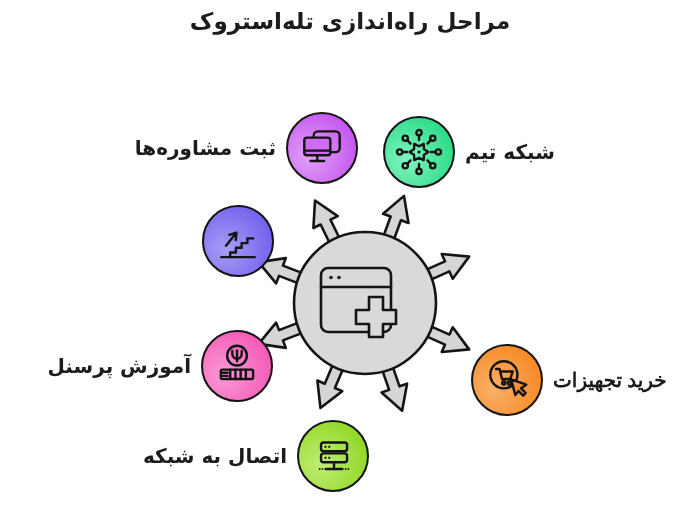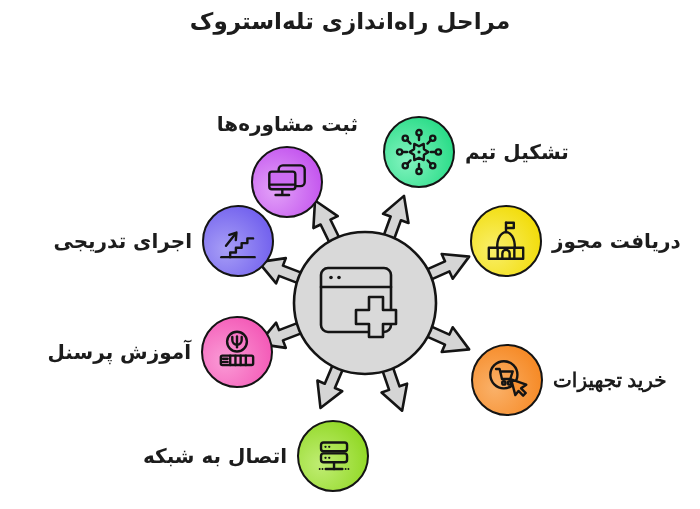--- a/index.html
+++ b/index.html
@@ -29,25 +29,25 @@
   .c-team{background:radial-gradient(circle at 32% 62%, #83f3bf, #2ddd8a 75%);}
   .c-consult{background:radial-gradient(circle at 32% 62%, #e2a1f8, #c558ef 75%);}
   .c-license{background:radial-gradient(circle at 32% 62%, #f9ef6a, #f2dd0e 75%);}
   .c-gradual{background:radial-gradient(circle at 32% 62%, #a79ef6, #7463ee 75%);}
   .c-equipment{background:radial-gradient(circle at 32% 62%, #fab169, #f68b28 75%);}
   .c-training{background:radial-gradient(circle at 32% 62%, #fa9bd6, #f45cb8 75%);}
   .c-install{background:radial-gradient(circle at 32% 62%, #7adcf9, #2cb9ef 75%);}
   .c-network{background:radial-gradient(circle at 32% 62%, #c0ed74, #93d928 75%);}
   
   .pos-team{left:383px;top:116px;}
-  .pos-consult{right:374px;top:112px;flex-direction:column;}
+  .pos-consult{right:374px;top:112px;flex-direction:row;}
   .pos-license{left:470px;top:205px;}
   .pos-gradual{right:458px;top:205px;}
   .pos-equipment{left:471px;top:344px;font-family:Liberation Serif, serif;}
-  .pos-training{right:459px;top:316px;}
+  .pos-training{right:459px;top:330px;}
   .pos-install{left:382px;top:420px;}
   .pos-network{right:363px;top:420px;margin-left:20px;}
   .icon-stroke{stroke:#141414;stroke-width:2.3;fill:none;stroke-linecap:round;stroke-linejoin:round;}
   .arrow{fill:#d5d5d5;stroke:#141414;stroke-width:2.6;stroke-linejoin:round;}
 </style>
 </head>
 <body>
 
 <div class="stage">
 
@@ -94,57 +94,40 @@
             <circle cx="5.4" cy="24" r="2.5"></circle>
           <line x1="15.87" y1="32.13" x2="12.69" y2="35.31"></line>
             <circle cx="10.8" cy="37.2" r="2.5"></circle>
           <line x1="24" y1="35.5" x2="24" y2="40"></line>
             <circle cx="24" cy="42.6" r="2.5"></circle>
           <line x1="32.13" y1="32.13" x2="35.31" y2="35.31"></line>
             <circle cx="37.2" cy="37.2" r="2.5"></circle>
         </g>
       </svg>
     </div>
-    <span class="label">تشکیل تیم</span>
+    <span class="label">شبکه تیم</span>
   </div>
 
   <div class="node pos-consult">
     <span class="label">ثبت مشاوره‌ها</span>
     <div class="circle c-consult">
       <svg viewBox="0 0 48 48">
         <g class="icon-stroke">
           <rect x="16" y="8" width="25" height="20" rx="4"></rect>
           <rect x="7" y="14" width="25" height="17" rx="2.5" fill="#cd6cf2"></rect>
           <line x1="7.5" y1="26.5" x2="31.5" y2="26.5"></line>
           <line x1="19.5" y1="31" x2="19.5" y2="35.5"></line>
           <line x1="13" y1="36.5" x2="26" y2="36.5"></line>
         </g>
       </svg>
     </div>
   </div>
 
-  <div class="node pos-license">
-    <div class="circle c-license">
-      <svg viewBox="0 0 48 48">
-        <g class="icon-stroke">
-          <line x1="24" y1="15.5" x2="24" y2="6.5"></line>
-          <path d="M24,6.5 h7.5 v5 h-7.5"></path>
-          <path d="M15.5,30.5 C15.5,21 19.5,15.5 24,15.5 C28.5,15.5 32.5,21 32.5,30.5"></path>
-          <rect x="7.5" y="30.5" width="33" height="10.5"></rect>
-          <line x1="16" y1="30.5" x2="16" y2="41"></line>
-          <line x1="32" y1="30.5" x2="32" y2="41"></line>
-          <path d="M20.5,41 v-5 a3.5,3.5 0 0 1 7,0 v5"></path>
-        </g>
-      </svg>
-    </div>
-    <span class="label">دریافت مجوز</span>
-  </div>
 
   <div class="node pos-gradual">
-    <span class="label">اجرای تدریجی</span>
     <div class="circle c-gradual">
       <svg viewBox="0 0 48 48">
         <g class="icon-stroke">
           <line x1="8" y1="39.5" x2="40" y2="39.5"></line>
           <path d="M16.5,39.5 V35 h5.5 V30.5 h5.5 V26 h5.5 V21.5 h5.5"></path>
           <line x1="12.5" y1="28.5" x2="22" y2="16.5"></line>
           <path d="M21.9,23.1 L22.5,15.9 L15.7,18.1"></path>
         </g>
       </svg>
     </div>

